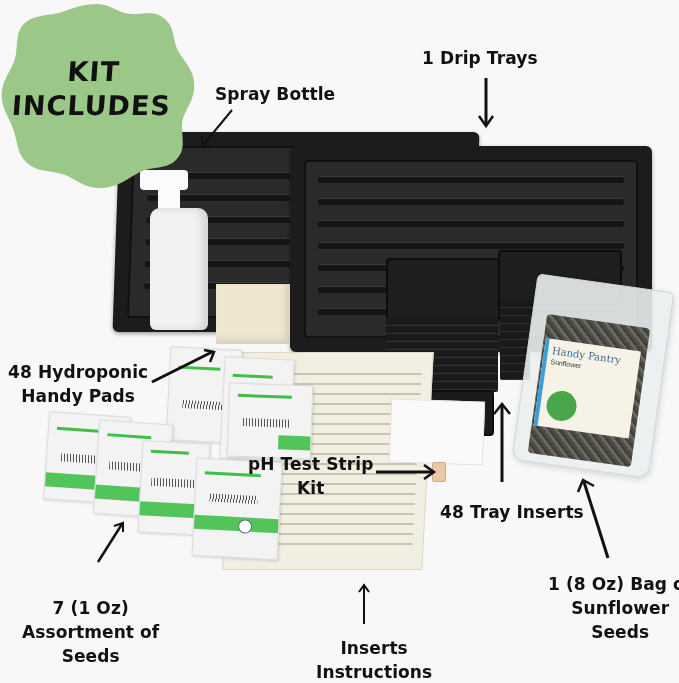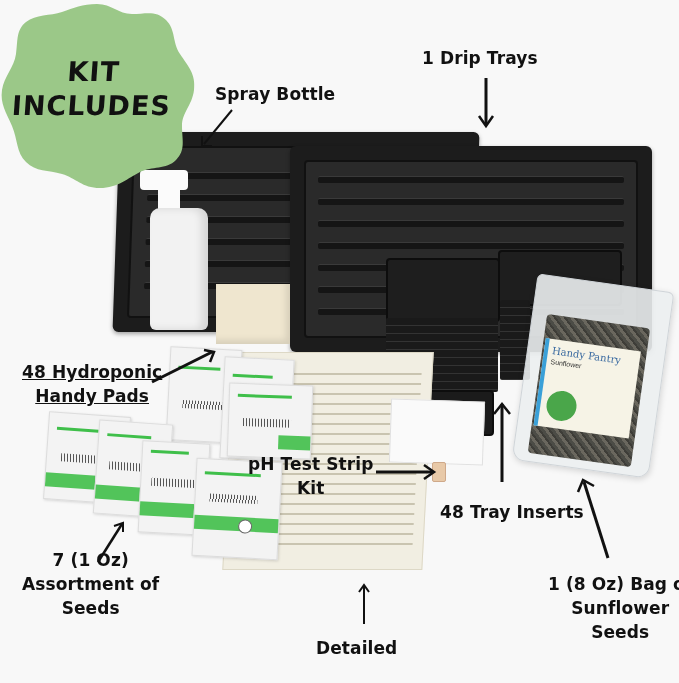--- a/index.html
+++ b/index.html
@@ -176,21 +176,21 @@
   </svg>
 
   <div class="label" style="left:422px;top:46px;">
     <span>1 Drip Trays</span>
   </div>
   <svg class="arrow" style="left:474px;top:76px;" width="24" height="54">
     <line x1="12" y1="2" x2="12" y2="48" stroke="#111" stroke-width="3"></line>
     <polyline points="5,40 12,50 19,40" fill="none" stroke="#111" stroke-width="2.5"></polyline>
   </svg>
 
-  <div class="label" style="left:22px;top:360px;text-decoration:underline;">
+  <div class="label" style="left:8px;top:360px;">
     <span class="line">48 Hydroponic</span>
     <span class="line">Handy Pads</span>
   </div>
   <svg class="arrow" style="left:148px;top:346px;" width="70" height="40">
     <line x1="4" y1="36" x2="64" y2="6" stroke="#111" stroke-width="3"></line>
     <polyline points="56,4 66,6 62,16" fill="none" stroke="#111" stroke-width="2.5"></polyline>
   </svg>
 
   <div class="label" style="left:248px;top:452px;">
     <span class="line">pH Test Strip</span>
@@ -202,32 +202,33 @@
   </svg>
 
   <div class="label" style="left:432px;top:500px;margin-left:8px;">
     <span>48 Tray Inserts</span>
   </div>
   <svg class="arrow" style="left:490px;top:398px;" width="24" height="86">
     <line x1="12" y1="6" x2="12" y2="84" stroke="#111" stroke-width="3"></line>
     <polyline points="4,16 12,6 20,16" fill="none" stroke="#111" stroke-width="2.5"></polyline>
   </svg>
 
-  <div class="label" style="left:22px;top:548px;">
+  <div class="label" style="left:22px;top:596px;">
     <span class="line">7 (1 Oz)</span>
     <span class="line">Assortment of</span>
     <span class="line">Seeds</span>
   </div>
   <svg class="arrow" style="left:94px;top:520px;" width="34" height="44">
     <line x1="4" y1="42" x2="28" y2="4" stroke="#111" stroke-width="2.5"></line>
     <polyline points="20,6 29,3 29,12" fill="none" stroke="#111" stroke-width="2"></polyline>
   </svg>
 
   <div class="label" style="left:316px;top:636px;">
-    <span class="line">Detailed</span>
+    <span class="line">Inserts</span>
+    <span class="line">Instructions</span>
   </div>
   <svg class="arrow" style="left:352px;top:582px;" width="24" height="44">
     <line x1="12" y1="4" x2="12" y2="42" stroke="#111" stroke-width="2"></line>
     <polyline points="7,10 12,3 17,10" fill="none" stroke="#111" stroke-width="2"></polyline>
   </svg>
 
   <div class="label" style="left:548px;top:572px;">
     <span class="line">1 (8 Oz) Bag of</span>
     <span class="line">Sunflower</span>
     <span class="line">Seeds</span>

